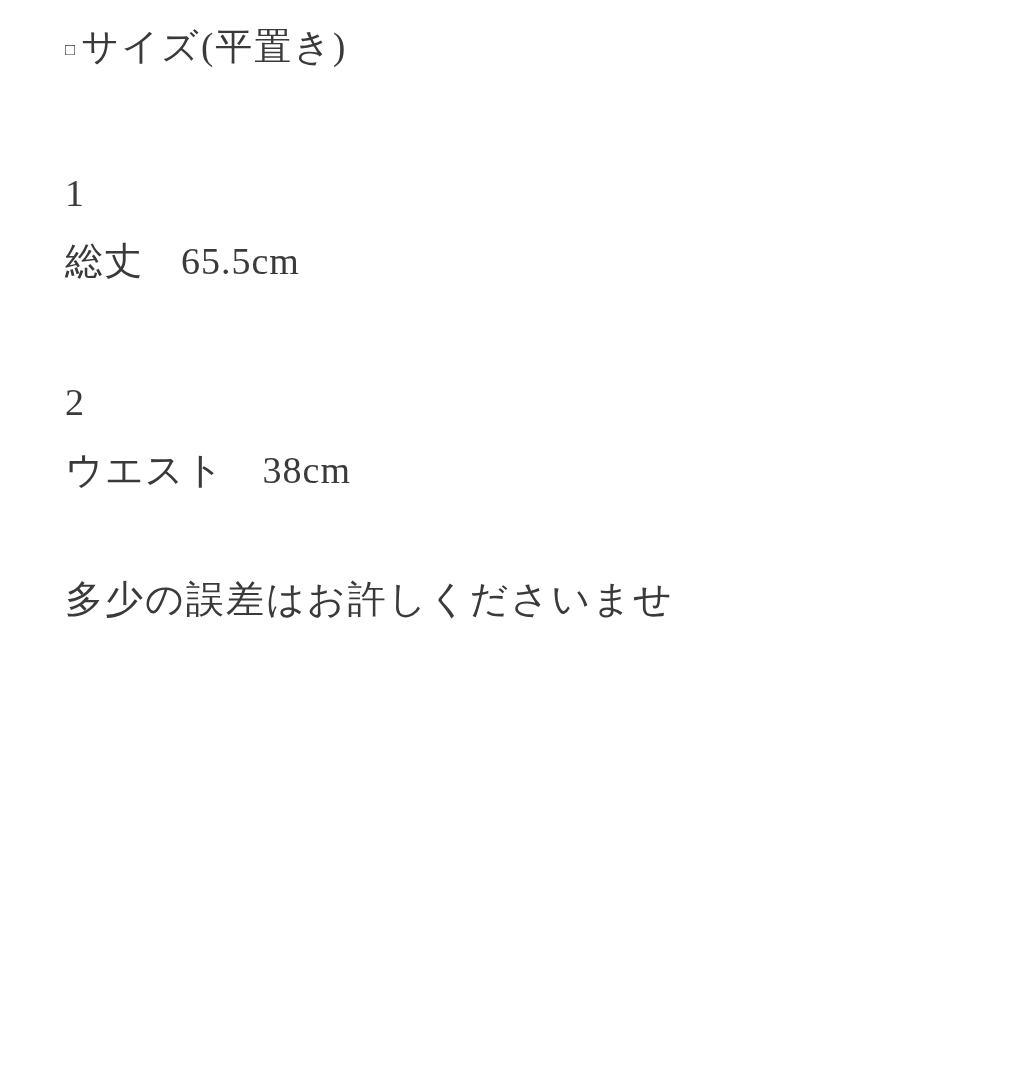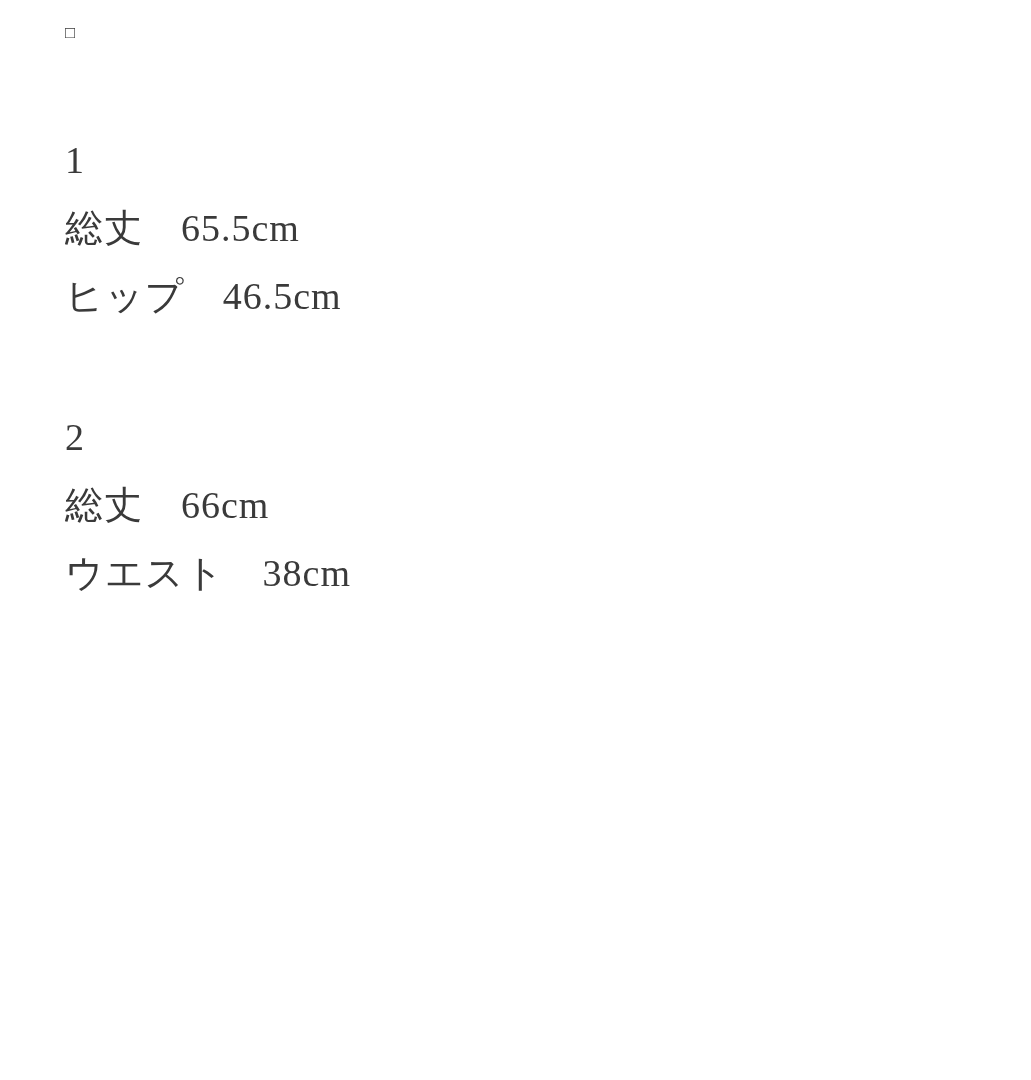--- a/index.html
+++ b/index.html
@@ -54,36 +54,32 @@
     white-space: nowrap;
   }
 </style>
 </head>
 <body>
 
 <div class="doc">
 
   <div class="title-line">
     <span class="title-bullet">□</span>
+    <span>サイズ(平置き)</span>
   </div>
 
   <div class="section section-1">
     <div class="line">1</div>
     <div class="line row">
       <span class="label">総丈</span><span class="value">65.5cm</span>
     </div>
-    <div class="line row">
-      <span class="label">ヒップ</span><span class="value">46.5cm</span>
-    </div>
   </div>
 
   <div class="section section-2">
     <div class="line">2</div>
     <div class="line row">
-      <span class="label">総丈</span><span class="value">66cm</span>
-    </div>
-    <div class="line row">
       <span class="label">ウエスト</span><span class="value">38cm</span>
     </div>
   </div>
 
+  <div class="note-line">多少の誤差はお許しくださいませ</div>
 
 </div>
 
 </body></html>

